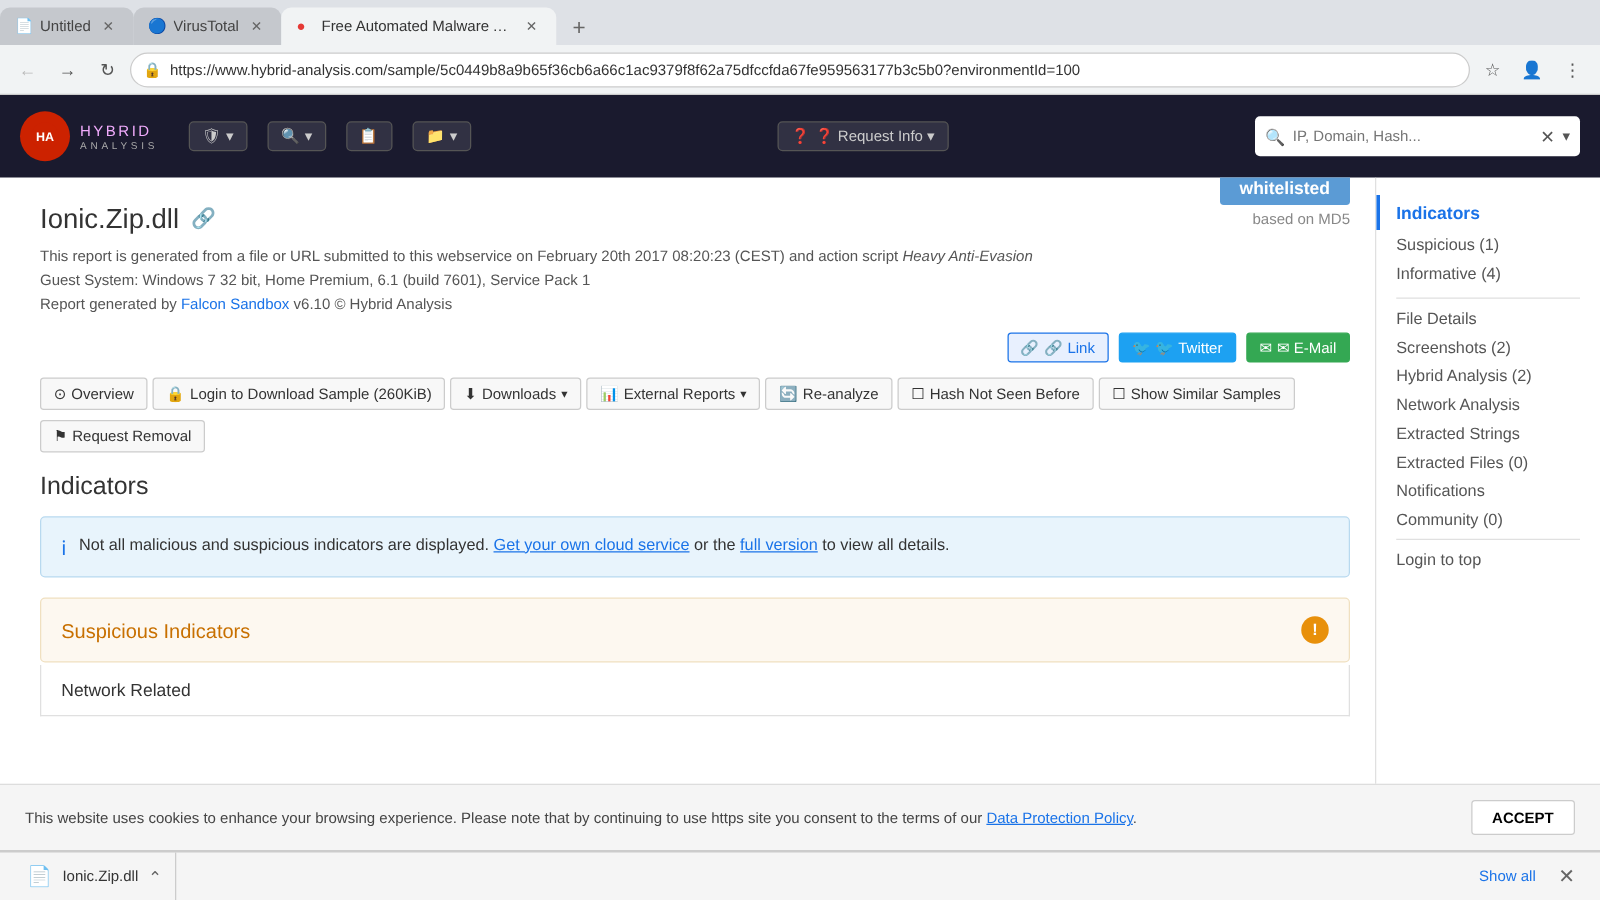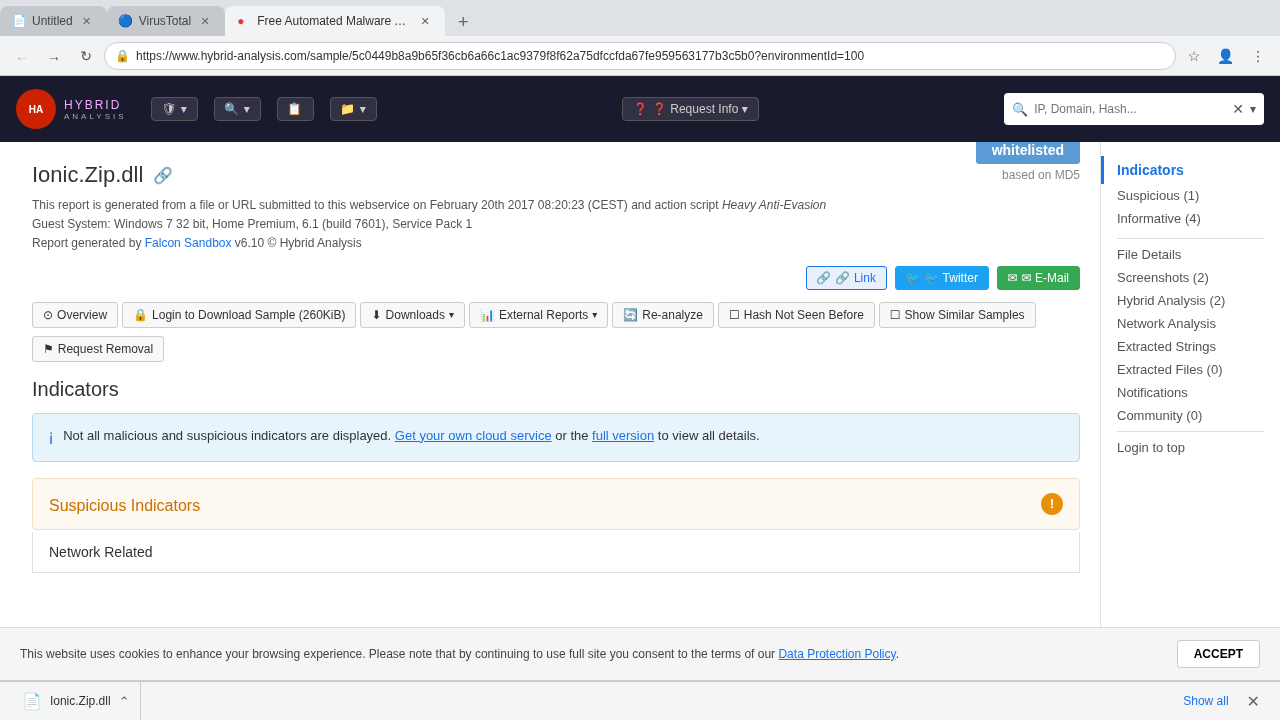--- a/index.html
+++ b/index.html
@@ -306,21 +306,21 @@
       <div class="sidebar-item">Notifications</div>
       <div class="sidebar-item">Community (0)</div>
       <div class="sidebar-divider"></div>
       <div class="sidebar-item">Login to top</div>
     </div>
   </div>
 </div>
 
 <div class="cookie-banner">
   <div class="cookie-text">
-    <span>This website uses cookies to enhance your browsing experience. Please note that by continuing to use full site you consent to the terms of our</span>
+    <span>This website uses cookies to enhance your browsing experience. Please note that by continuing to use https site you consent to the terms of our</span>
     <a href="#"> Data Protection Policy</a>.
   </div>
   <button class="accept-btn">ACCEPT</button>
 </div>
 
 <div class="watermark">
   <span>ANY</span>
   <svg width="40" height="30" viewBox="0 0 40 30">
     <polygon points="5,25 20,5 35,25" fill="none" stroke="#1a1a2e" stroke-width="3"></polygon>
     <polygon points="12,25 20,10 28,25" fill="#1a1a2e"></polygon>

